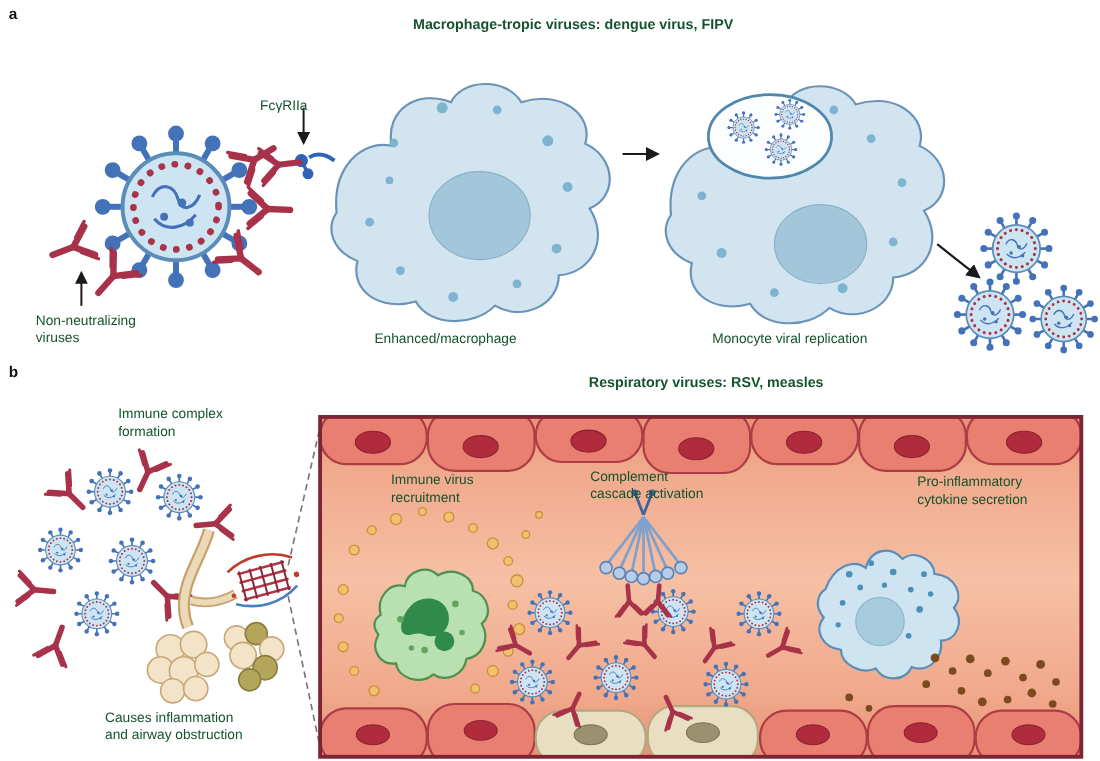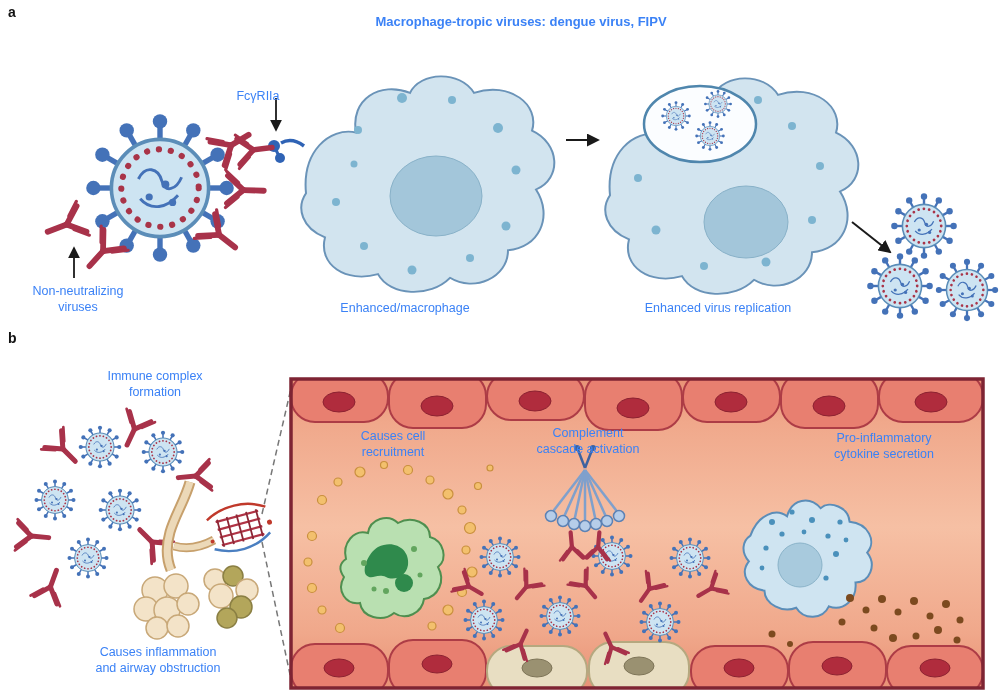--- a/index.html
+++ b/index.html
@@ -1,20 +1,20 @@
 <!DOCTYPE html>
 <html><head>
 <meta charset="utf-8">
 <style>
   html,body{margin:0;padding:0;background:#fff;}
   .stage{position:relative;width:1000px;height:692px;background:#ffffff;
          font-family:"Liberation Sans",sans-serif;overflow:hidden;}
   .stage svg{position:absolute;left:0;top:0;}
-  .lbl{position:absolute;transform:translate(-50%,0);text-align:center;
-       font-size:12.5px;color:#3b82f6;line-height:1.28;white-space:pre-line;}
+  .lbl{position:absolute;transform:translate(-50%,0);
+       font-size:12.5px;color:#14532d;line-height:1.28;white-space:pre-line;}
   .ttl{font-weight:bold;font-size:13px;}
   .plbl{position:absolute;font-weight:bold;font-size:14px;color:#111;}
 </style>
 </head>
 <body>
 
 <div class="stage">
 
 <svg width="1000" height="692" viewBox="0 0 1000 692">
 <defs>
@@ -373,27 +373,28 @@
   <rect x="291" y="379" width="692" height="309" fill="none" stroke="#7e2433" stroke-width="3.5"></rect>
 </g>
 </svg>
 
 <div class="plbl" style="left:8px;top:4px">a</div>
 <div class="lbl ttl" style="left:521px;top:14px">Macrophage-tropic viruses: dengue virus, FIPV</div>
 <div class="lbl" style="left:258px;top:88px">FcγRIIa</div>
 <div class="lbl" style="left:78px;top:283px">Non-neutralizing
 viruses</div>
 <div class="lbl" style="left:405px;top:300px">Enhanced/macrophage</div>
-<div class="lbl" style="left:718px;top:300px">Enhanced virus replication</div>
+<div class="lbl" style="left:718px;top:300px">Monocyte viral replication</div>
 
 <div class="plbl" style="left:8px;top:330px">b</div>
+<div class="lbl ttl" style="left:642px;top:340px">Respiratory viruses: RSV, measles</div>
 <div class="lbl" style="left:155px;top:368px">Immune complex
 formation</div>
 <div class="lbl" style="left:158px;top:644px">Causes inflammation
 and airway obstruction</div>
-<div class="lbl" style="left:393px;top:428px">Causes cell
+<div class="lbl" style="left:393px;top:428px">Immune virus
 recruitment</div>
 <div class="lbl" style="left:884px;top:430px">Pro-inflammatory
 cytokine secretion</div>
 <div class="lbl" style="left:588px;top:425px">Complement
 cascade activation</div>
 
 </div>
 
 </body></html>

